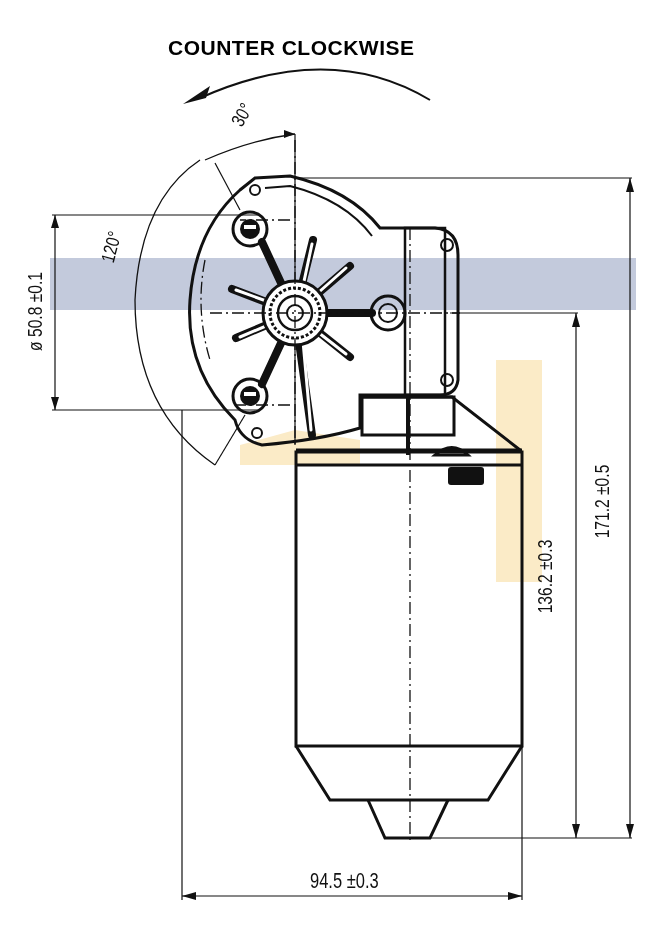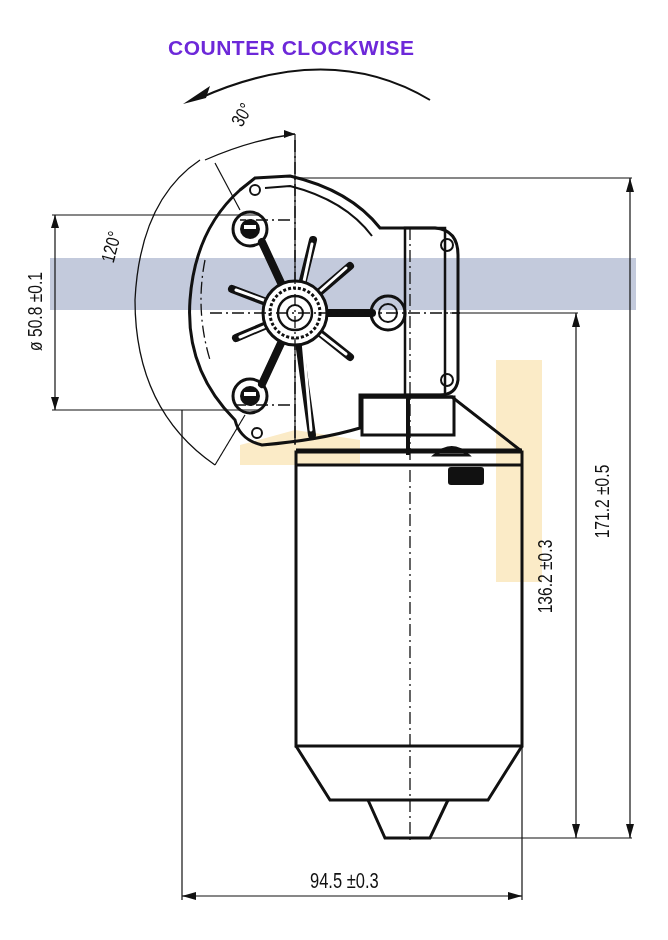--- a/index.html
+++ b/index.html
@@ -1,18 +1,18 @@
 <!DOCTYPE html>
 <html><head>
 <meta charset="utf-8">
 <style>
   html, body { margin:0; padding:0; background:#ffffff; }
   body { width:668px; height:940px; position:relative; overflow:hidden; font-family:"Liberation Sans", sans-serif; }
   #drawing { position:absolute; left:0; top:0; width:668px; height:940px; }
-  .title { position:absolute; left:168px; top:36px; font-family:"Liberation Sans", sans-serif; font-weight:bold; font-size:21px; letter-spacing:0.5px; color:#6d28d9; }
+  .title { position:absolute; left:168px; top:36px; font-family:"Liberation Sans", sans-serif; font-weight:bold; font-size:21px; letter-spacing:0.5px; color:#000000; }
   .dim { position:absolute; font-family:"Liberation Sans Narrow","Liberation Sans", sans-serif; font-size:20px; color:#111; white-space:nowrap; transform-origin:center center; }
   .dim-h { left:310px; top:868px; font-size:22px; transform:scaleX(0.75); transform-origin:left center; }
   .dim-v-left { left:-15px; top:300px; transform:rotate(-90deg) scaleX(0.78); }
   .dim-v-136 { left:498px; top:565px; transform:rotate(-90deg) scaleX(0.78); }
   .dim-v-171 { left:555px; top:490px; transform:rotate(-90deg) scaleX(0.78); }
   .ang30 { left:228px; top:104px; font-size:19px; transform:rotate(-60deg) scaleX(0.8); }
   .ang120 { left:92px; top:236px; font-size:19px; transform:rotate(-75deg) scaleX(0.8); }
 </style>
 </head>
 <body>

